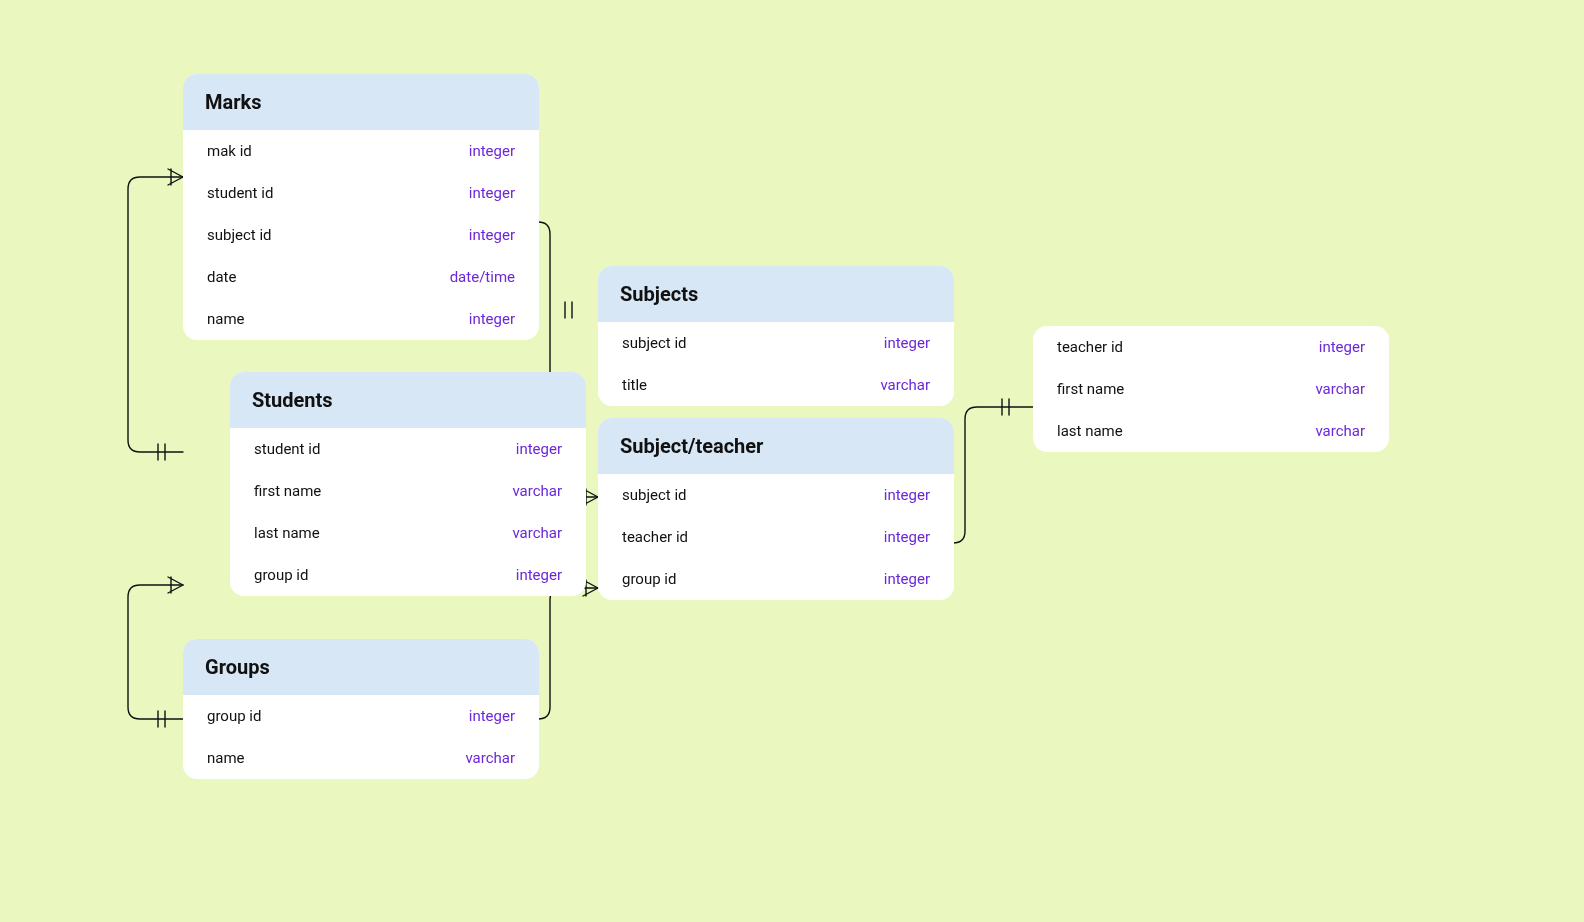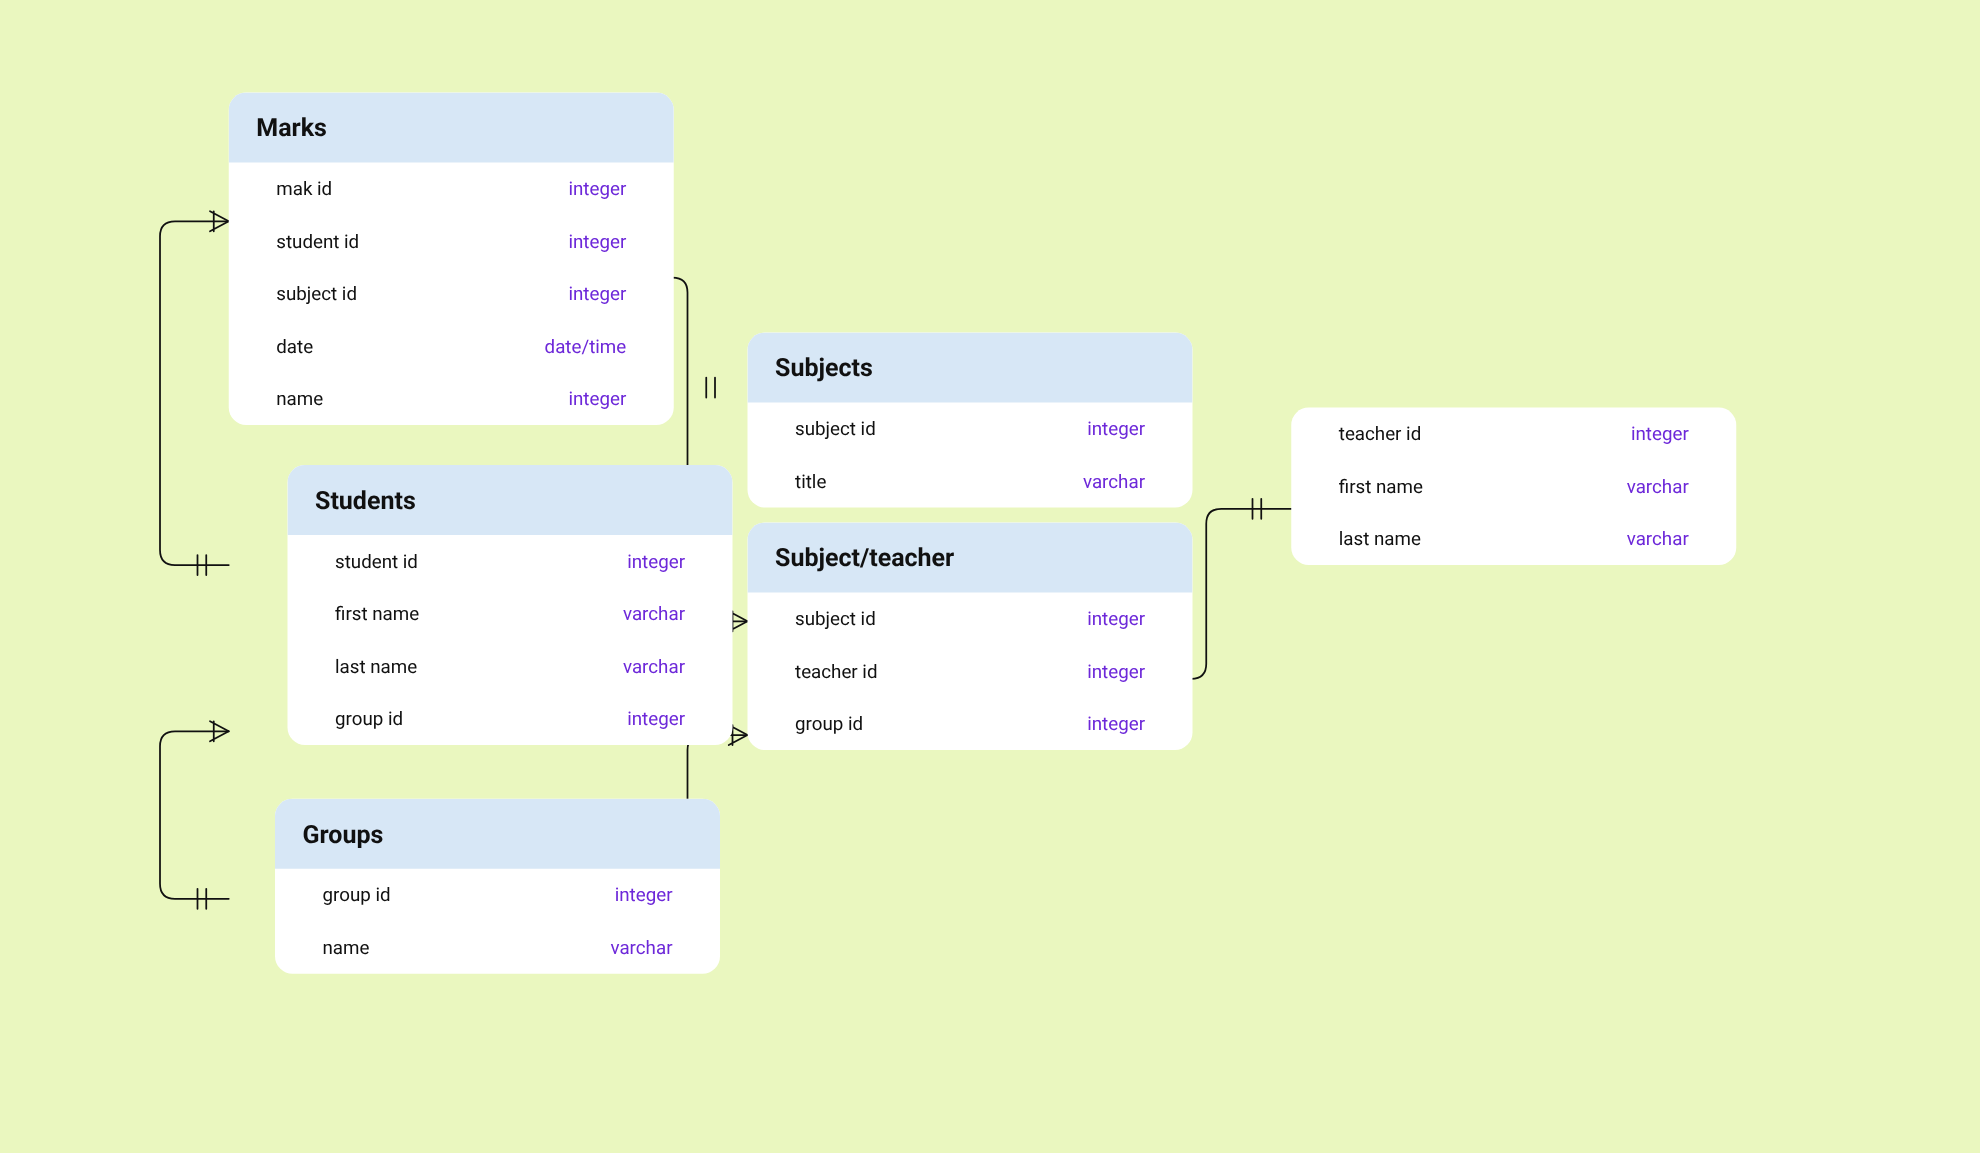--- a/index.html
+++ b/index.html
@@ -22,21 +22,21 @@
     background: #d7e7f6;
     padding: 16px 22px;
     font-size: 20px;
     font-weight: 700;
     color: #111;
   }
   .row {
     display: flex;
     align-items: center;
     justify-content: space-between;
-    padding: 12px 38px;
+    padding: 12px 24px;
     font-size: 15px;
   }
   .col-name { color: #111; }
   .col-type { color: #6d28d9; }
   svg.connectors {
     position: absolute;
     top: 0; left: 0;
     width: 1584px;
     height: 922px;
     pointer-events: none;
@@ -130,21 +130,21 @@
   <div class="row">
     <span class="col-name">last name</span>
     <span class="col-type">varchar</span>
   </div>
   <div class="row">
     <span class="col-name">group id</span>
     <span class="col-type">integer</span>
   </div>
 </div>
 
-<div class="entity" style="left:183px; top:639px;margin-left:37px;">
+<div class="entity" style="left:183px; top:639px;">
   <div class="entity-header">Groups</div>
   <div class="row">
     <span class="col-name">group id</span>
     <span class="col-type">integer</span>
   </div>
   <div class="row">
     <span class="col-name">name</span>
     <span class="col-type">varchar</span>
   </div>
 </div>

